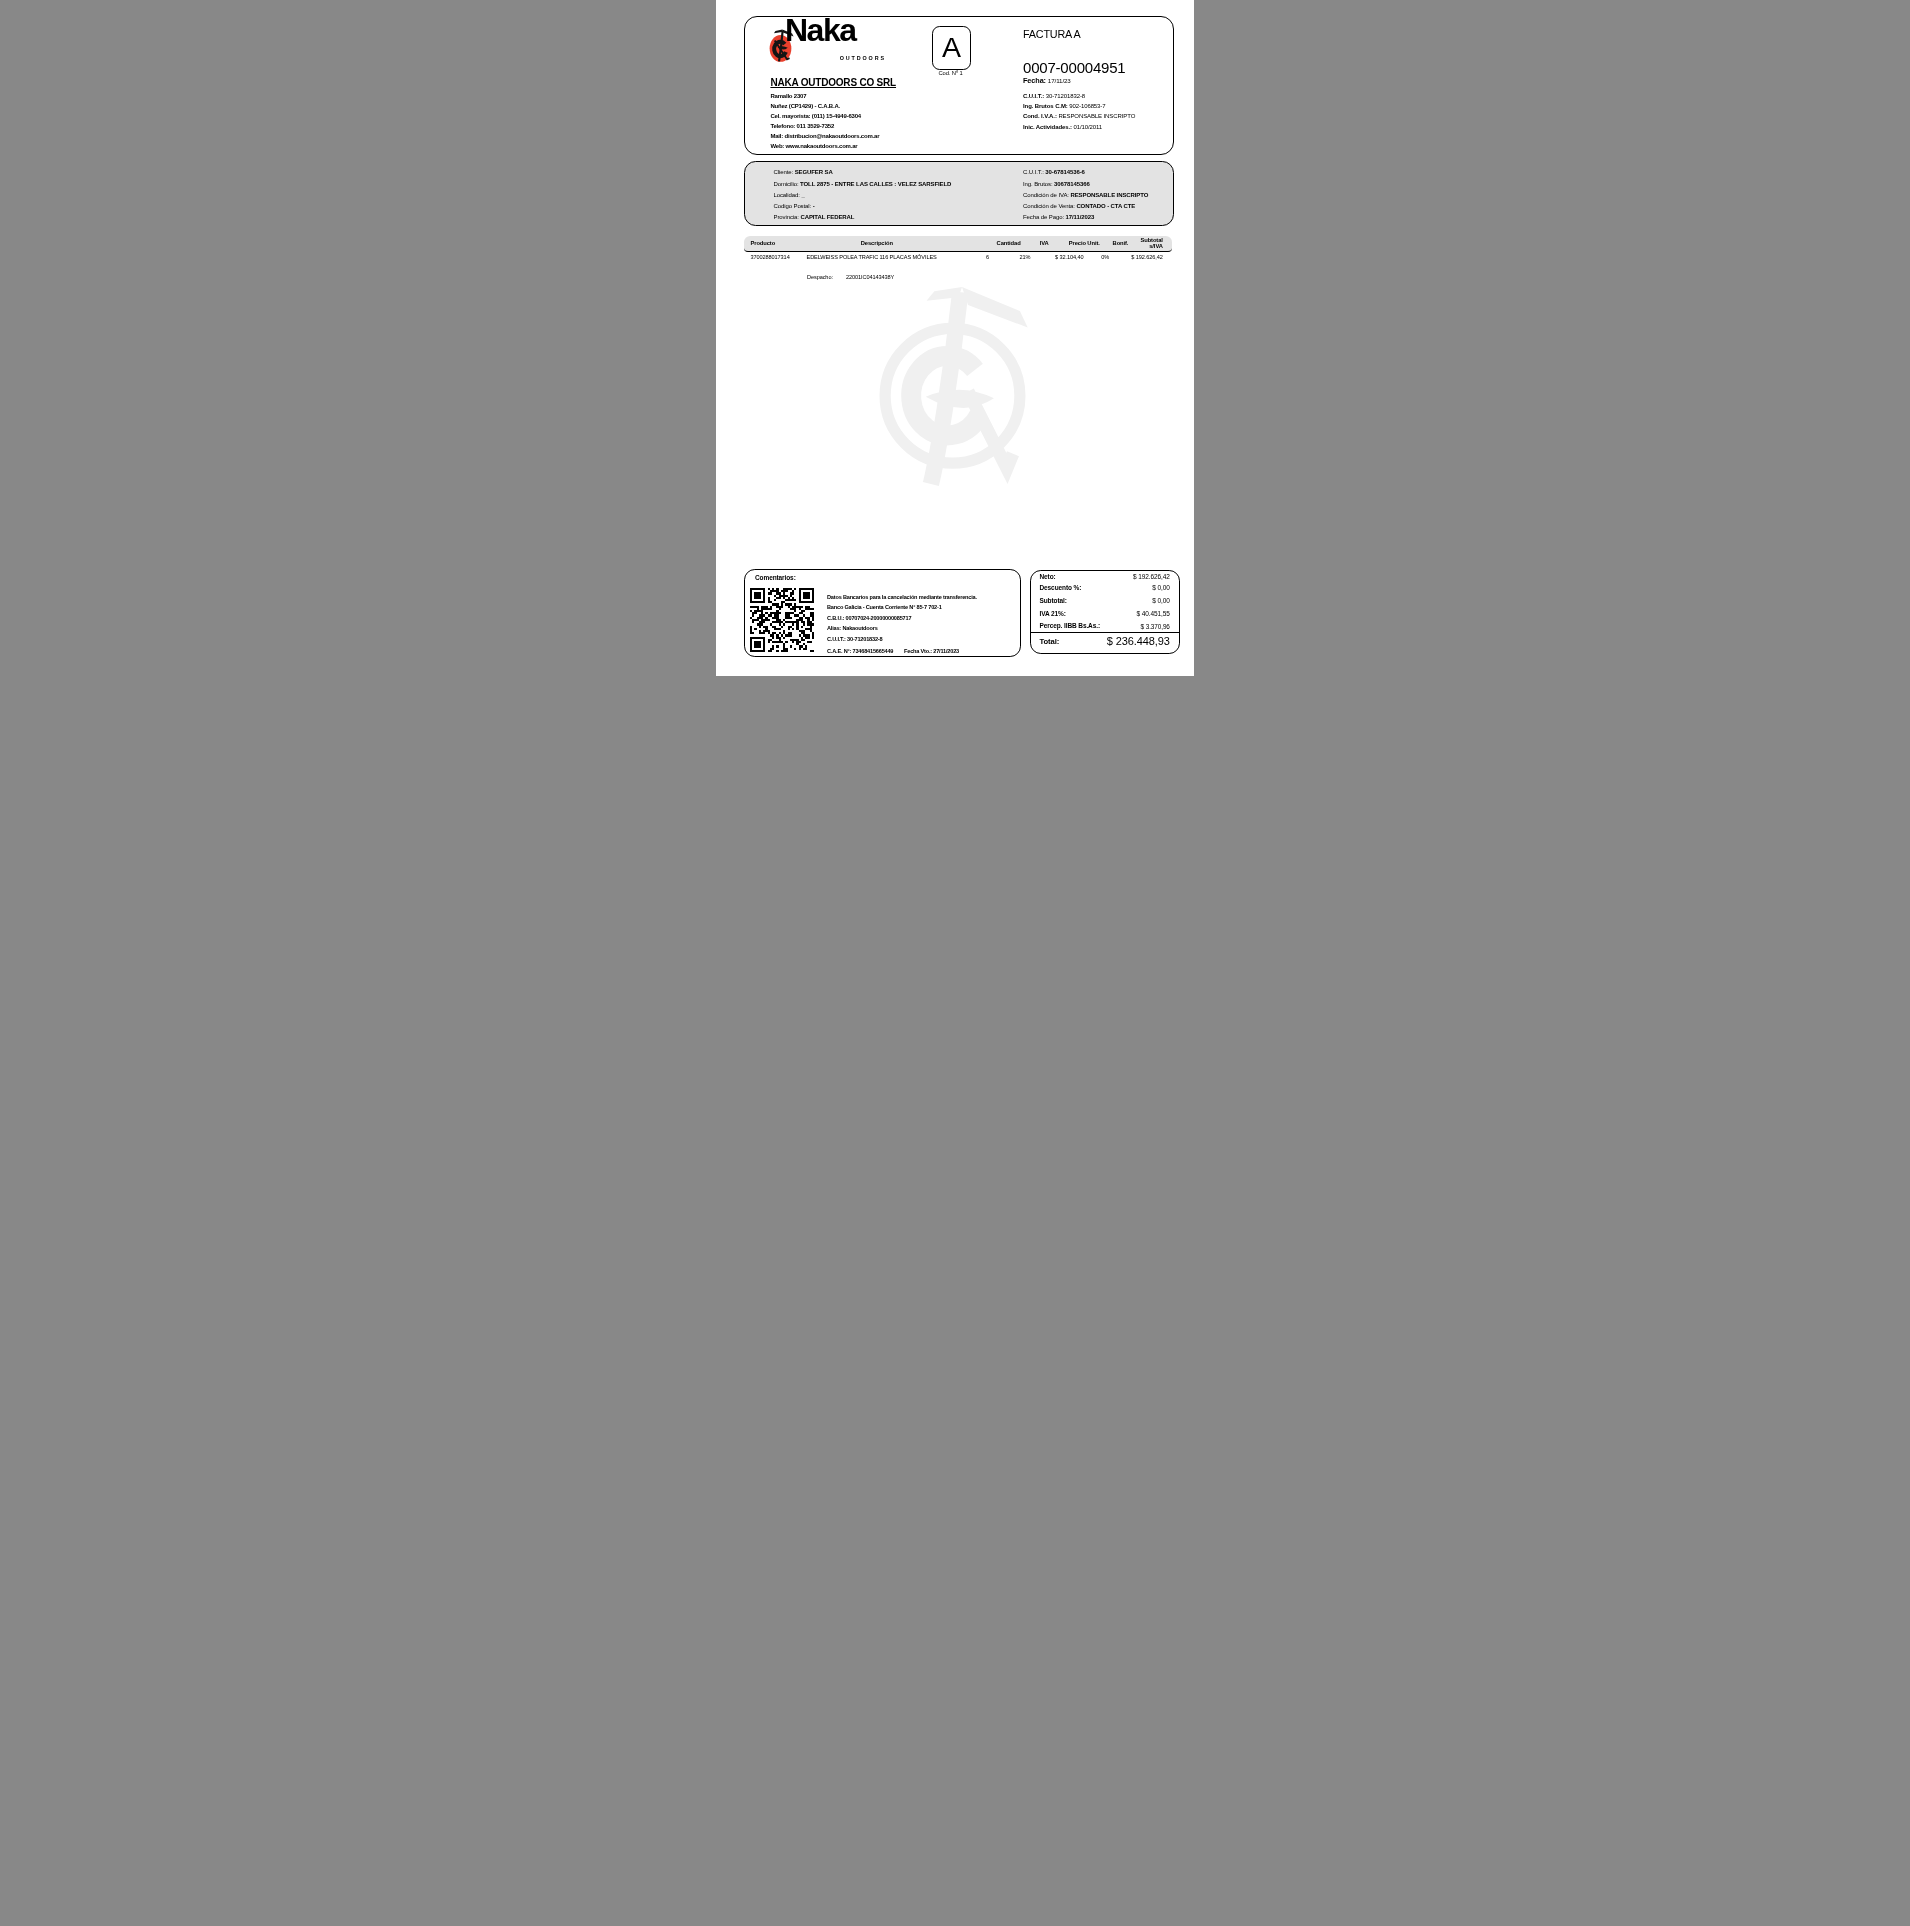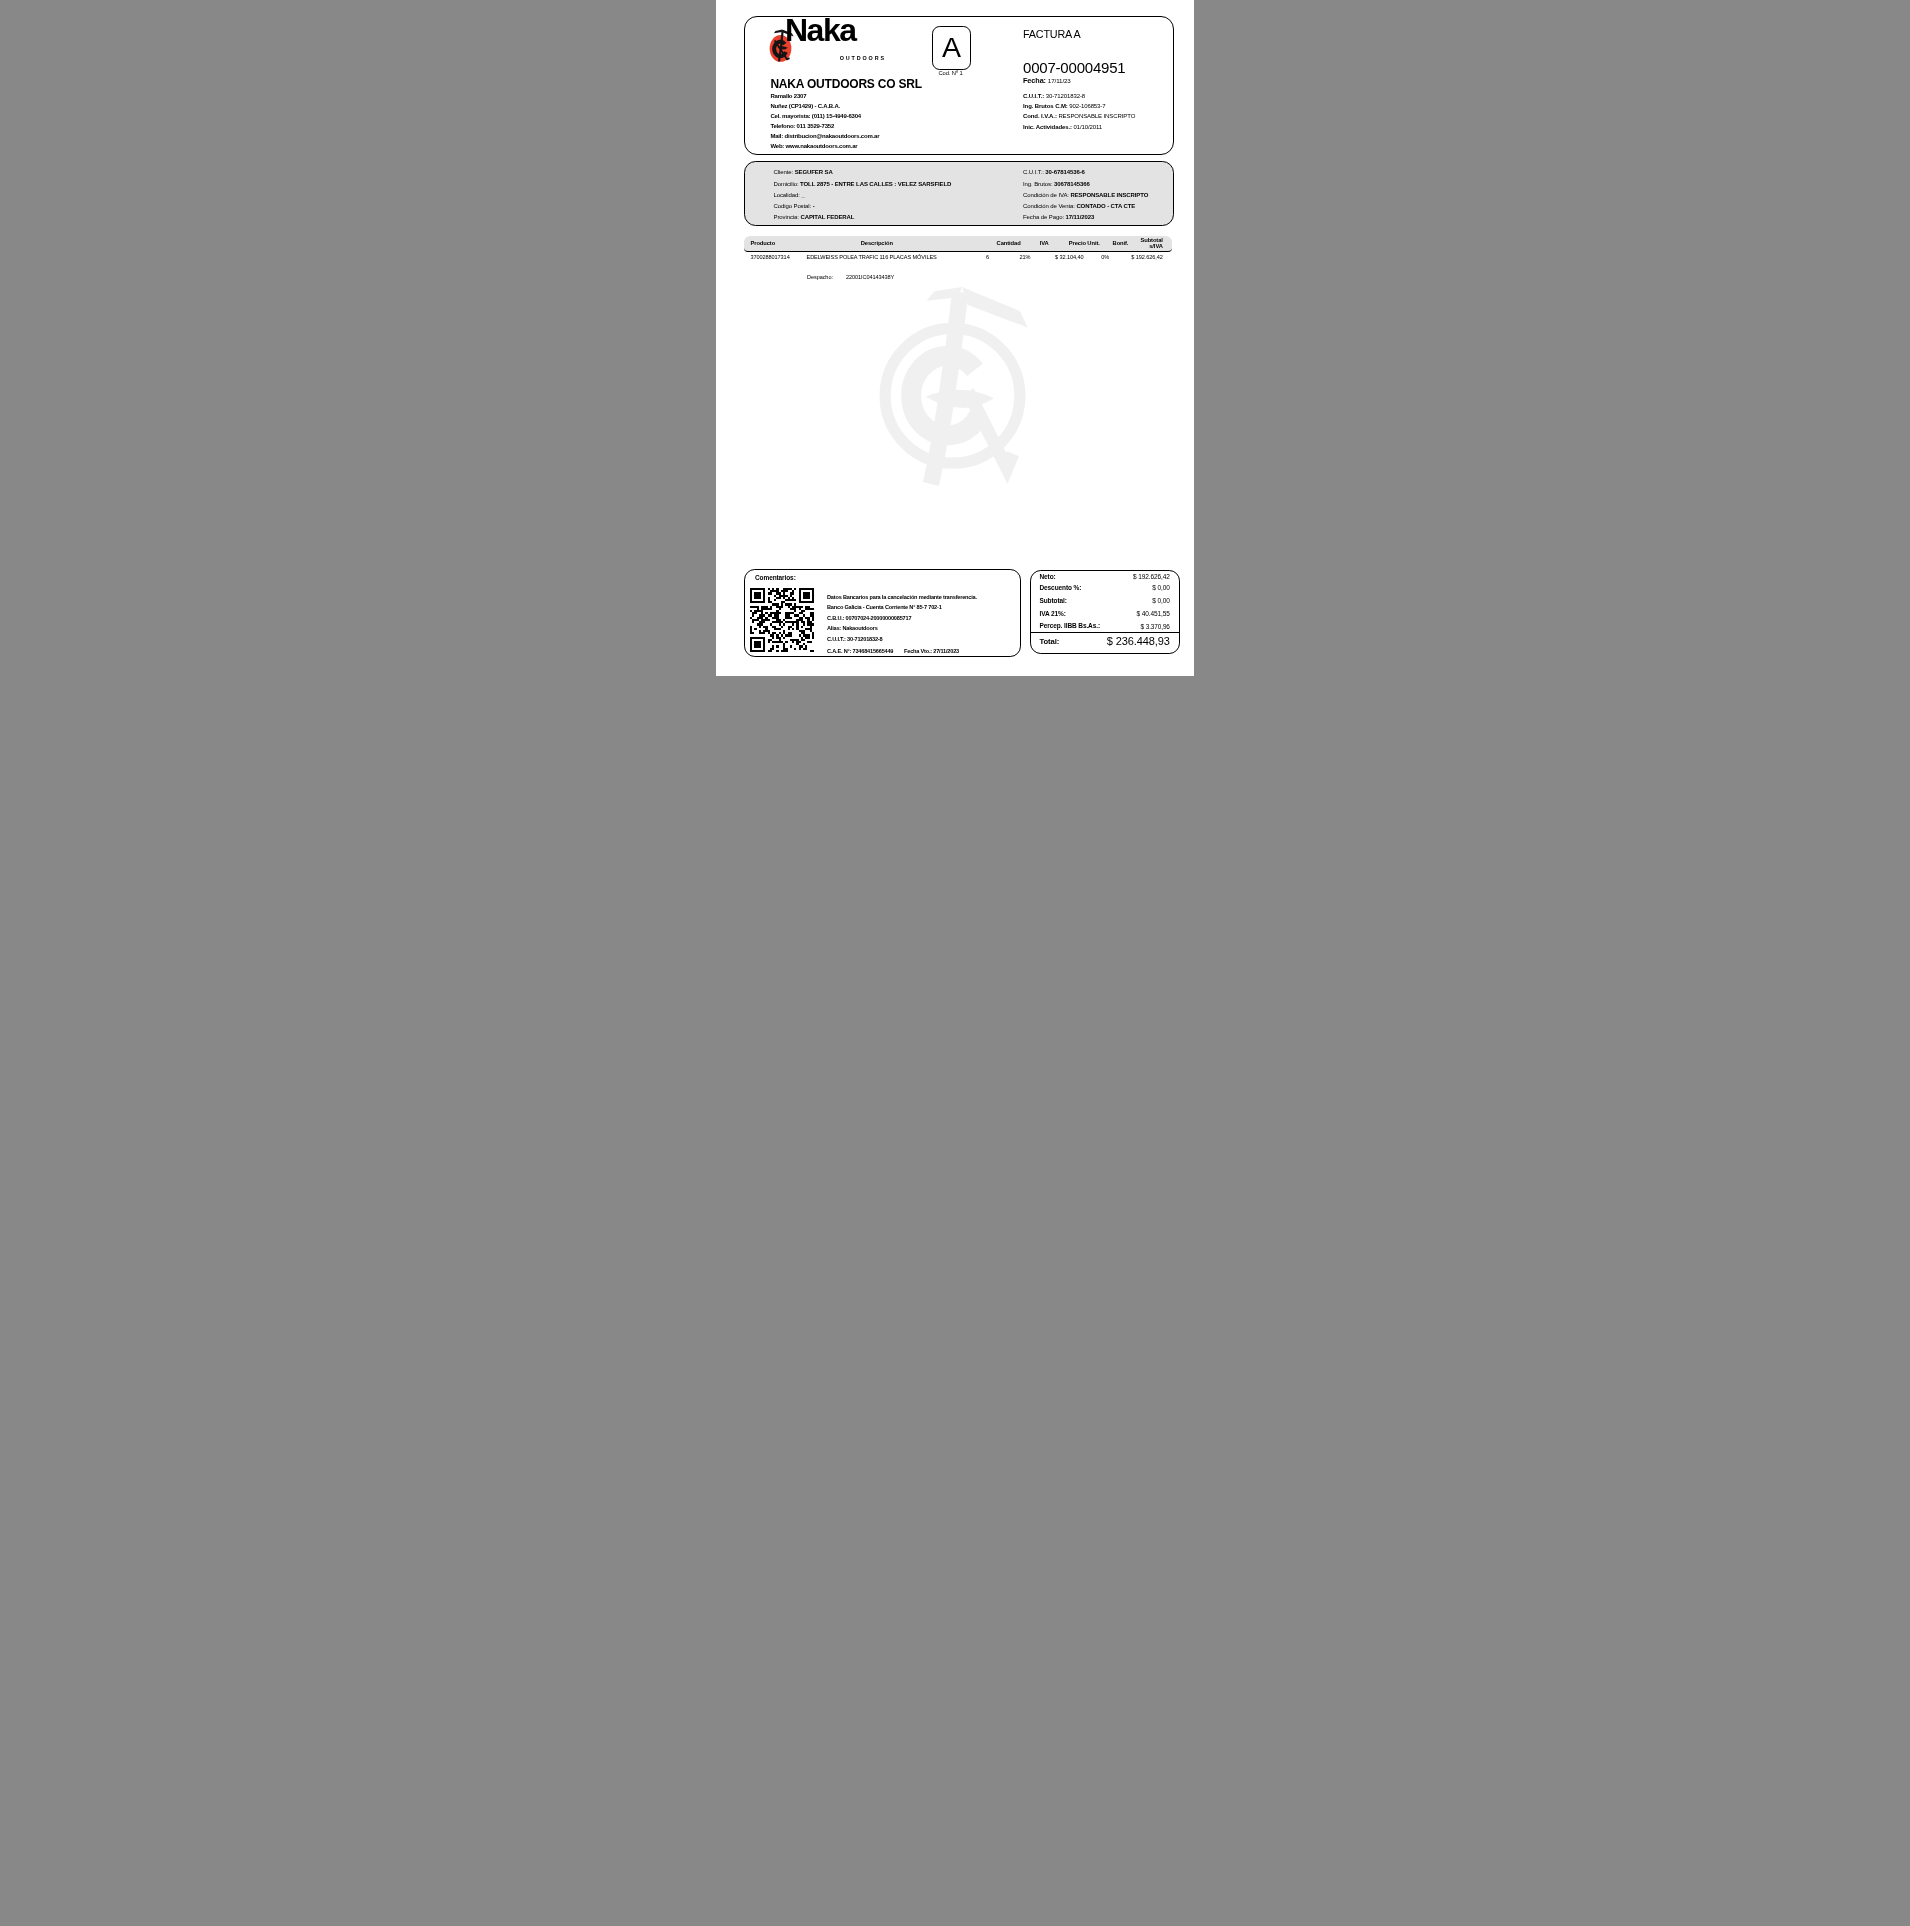--- a/index.html
+++ b/index.html
@@ -8,21 +8,21 @@
   .abs{position:absolute;}
   .box{position:absolute;border:1.2px solid #000;border-radius:13px;background:#fff;}
   .graybox{background:#e3e3e3;}
   .b{font-weight:700;}
 
   
   .header-box{left:28px;top:16px;width:428px;height:137px;}
   .logo-icon{left:21px;top:10.8px;width:29px;height:35px;}
   .brand{left:40px;top:-3.1px;font-size:32px;font-weight:600;letter-spacing:-1.5px;line-height:1;}
   .brand-sub{left:82px;top:38px;width:59px;text-align:right;font-size:5.4px;font-weight:600;letter-spacing:1.9px;}
-  .co-name{left:25.4px;top:60px;font-size:12px;letter-spacing:-0.2px;}
+  .co-name{left:25.4px;top:60px;font-size:10px;letter-spacing:-0.2px;text-decoration:underline;}
   .addr{left:25.4px;top:74px;font-size:6px;line-height:10px;letter-spacing:-0.2px;}
   .letter-box{left:187px;top:8.5px;width:37px;height:42px;border:1.3px solid #000;border-radius:7.7px;
               display:flex;align-items:center;justify-content:center;font-size:28.5px;font-weight:400;}
   .cod{left:187px;top:53px;width:37px;text-align:center;font-size:5.8px;}
   .hright{left:278px;}
   .fact-title{top:10.8px;font-size:10.8px;letter-spacing:-0.2px;}
   .fact-num{top:42px;font-size:15px;letter-spacing:-0.2px;text-align:right;}
   .fecha-row{top:59px;font-size:7.3px;}
   .fecha-row .val{font-size:6.2px;font-weight:400;}
   .meta{top:74px;font-size:6px;line-height:10.2px;}

